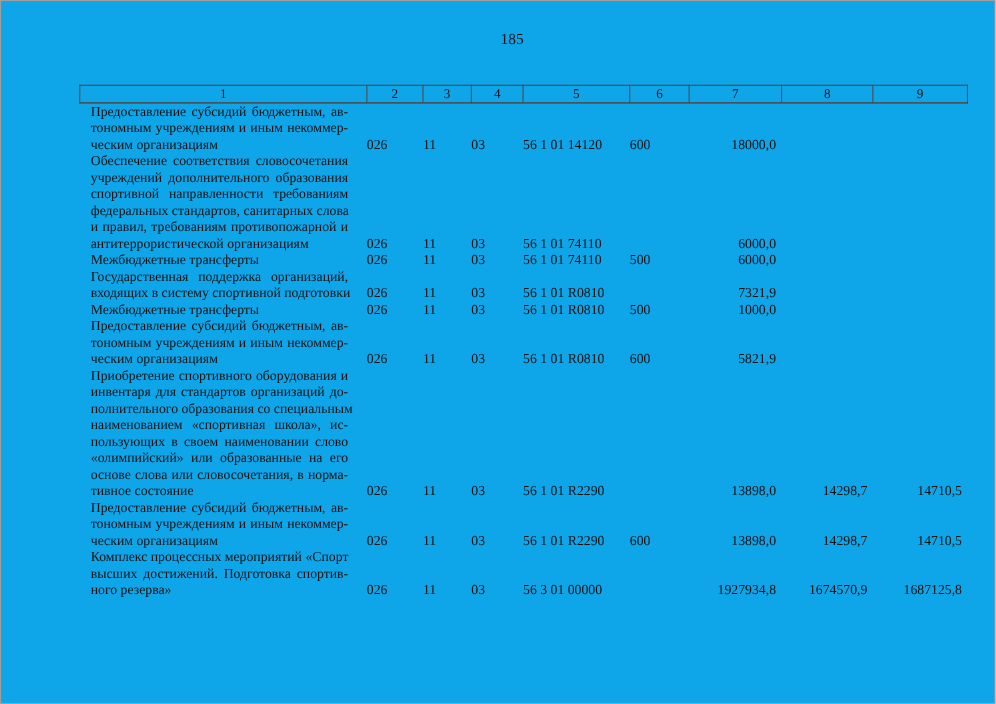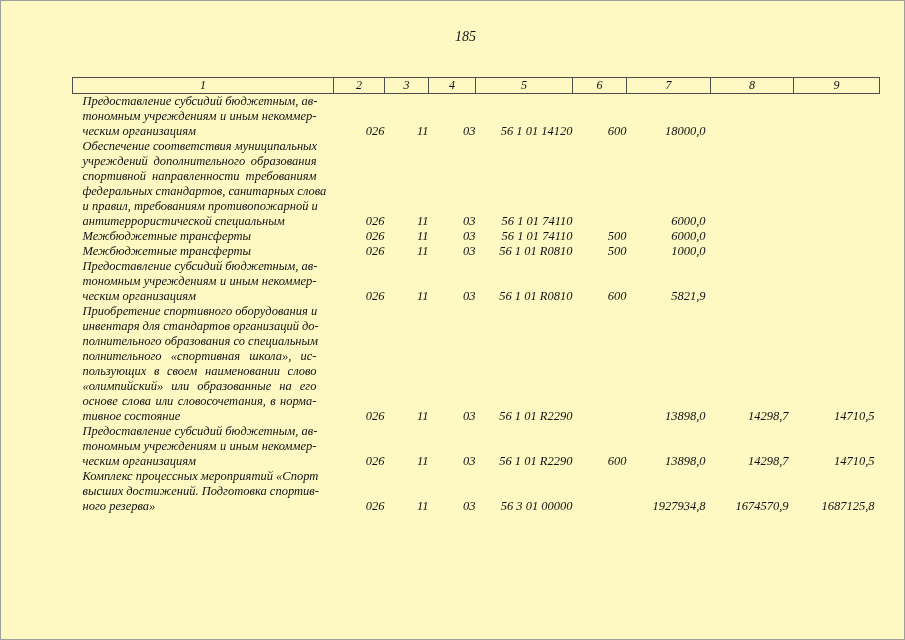--- a/index.html
+++ b/index.html
@@ -6,25 +6,24 @@
     margin: 0;
     padding: 0;
     background: #ffffff;
   }
   .page {
     position: relative;
     width: 905px;
     height: 640px;
     box-sizing: border-box;
     border: 1px solid #9e9e9e;
-    background: #fef9c3;
+    background: #0ea5e9;
     color: #111111;
     font-family: "Liberation Serif", "DejaVu Serif", serif;
     overflow: hidden;
-    font-style: italic;
   }
   .page-number {
     position: absolute;
     top: 28px;
     left: 454px;
     font-size: 14px;
     line-height: 15px;
   }
   table.tbl {
     position: absolute;
@@ -46,21 +45,21 @@
     vertical-align: middle;
   }
   tbody td {
     vertical-align: bottom;
     padding: 0;
   }
   td.c1 {
     padding: 0 17px 0 10px;
     text-align: right;
   }
-  td.code { text-align: right; }
+  td.code { text-align: left; }
   td.num  { text-align: right; padding-right: 5px; }
   .line {
     white-space: nowrap;
     text-align-last: justify;
   }
   .line.last {
     text-align-last: left;
   }
 </style>
 </head>
@@ -105,26 +104,26 @@
           <td class="code">11</td>
           <td class="code">03</td>
           <td class="code">56 1 01 14120</td>
           <td class="code">600</td>
           <td class="num">18000,0</td>
           <td class="num"></td>
           <td class="num"></td>
         </tr>
         <tr>
           <td class="c1">
-            <div class="line">Обеспечение соответствия муниципальных</div>
+            <div class="line">Обеспечение соответствия словосочетания</div>
             <div class="line">учреждений дополнительного образования</div>
             <div class="line">спортивной направленности требованиям</div>
             <div class="line">федеральных стандартов, санитарных слова</div>
             <div class="line">и правил, требованиям противопожарной и</div>
-            <div class="line last">антитеррористической специальным</div>
+            <div class="line last">антитеррористической организациям</div>
           </td>
           <td class="code">026</td>
           <td class="code">11</td>
           <td class="code">03</td>
           <td class="code">56 1 01 74110</td>
           <td class="code"></td>
           <td class="num">6000,0</td>
           <td class="num"></td>
           <td class="num"></td>
         </tr>
@@ -136,20 +135,34 @@
           <td class="code">11</td>
           <td class="code">03</td>
           <td class="code">56 1 01 74110</td>
           <td class="code">500</td>
           <td class="num">6000,0</td>
           <td class="num"></td>
           <td class="num"></td>
         </tr>
         <tr>
           <td class="c1">
+            <div class="line">Государственная поддержка организаций,</div>
+            <div class="line last">входящих в систему спортивной подготовки</div>
+          </td>
+          <td class="code">026</td>
+          <td class="code">11</td>
+          <td class="code">03</td>
+          <td class="code">56 1 01 R0810</td>
+          <td class="code"></td>
+          <td class="num">7321,9</td>
+          <td class="num"></td>
+          <td class="num"></td>
+        </tr>
+        <tr>
+          <td class="c1">
             <div class="line last">Межбюджетные трансферты</div>
           </td>
           <td class="code">026</td>
           <td class="code">11</td>
           <td class="code">03</td>
           <td class="code">56 1 01 R0810</td>
           <td class="code">500</td>
           <td class="num">1000,0</td>
           <td class="num"></td>
           <td class="num"></td>
@@ -167,21 +180,21 @@
           <td class="code">600</td>
           <td class="num">5821,9</td>
           <td class="num"></td>
           <td class="num"></td>
         </tr>
         <tr>
           <td class="c1">
             <div class="line">Приобретение спортивного оборудования и</div>
             <div class="line">инвентаря для стандартов организаций до-</div>
             <div class="line">полнительного образования со специальным</div>
-            <div class="line">полнительного «спортивная школа», ис-</div>
+            <div class="line">наименованием «спортивная школа», ис-</div>
             <div class="line">пользующих в своем наименовании слово</div>
             <div class="line">«олимпийский» или образованные на его</div>
             <div class="line">основе слова или словосочетания, в норма-</div>
             <div class="line last">тивное состояние</div>
           </td>
           <td class="code">026</td>
           <td class="code">11</td>
           <td class="code">03</td>
           <td class="code">56 1 01 R2290</td>
           <td class="code"></td>

